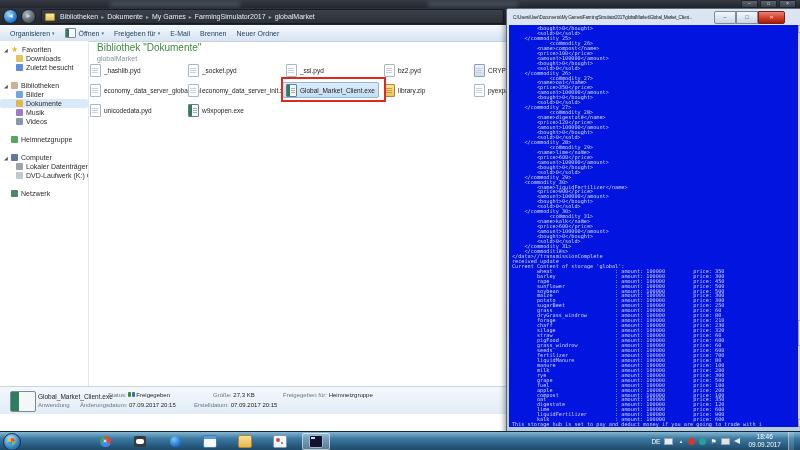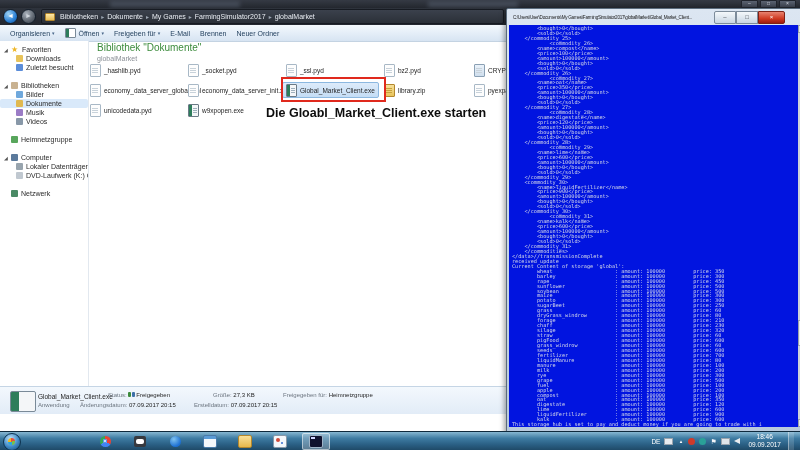--- a/index.html
+++ b/index.html
@@ -333,21 +333,20 @@
           <div class="dt" style="left: 108px; top: 5px;"><span class="lbl">Status: </span><span class="ppl"></span><span class="val">Freigegeben</span></div>
           <div class="dt" style="left: 80px; top: 15px;"><span class="lbl">Änderungsdatum: </span><span class="val">07.09.2017 20:15</span></div>
           <div class="dt" style="left: 213px; top: 5px;"><span class="lbl">Größe: </span><span class="val">27,3 KB</span></div>
           <div class="dt" style="left: 194px; top: 15px;"><span class="lbl">Erstelldatum: </span><span class="val">07.09.2017 20:15</span></div>
           <div class="dt" style="left: 283px; top: 5px;"><span class="lbl">Freigegeben für: </span><span class="val">Heimnetzgruppe</span></div>
         </div>
     </div>
   </div>
 
   <div id="red-box" style="border-color: rgb(224, 41, 29);"></div>
-  <div id="caption">Die Gloabl_Market_Client.exe starten</div>
 
   <div id="console-win">
     <div id="console-titlebar">
       <div id="console-title">C:\Users\User\Documents\My Games\FarmingSimulator2017\globalMarket\Global_Market_Client...</div>
     </div>
     <div id="console-buttons">
       <div class="cbtn min">–</div>
       <div class="cbtn">□</div>
       <div class="cbtn close">×</div>
     </div>

